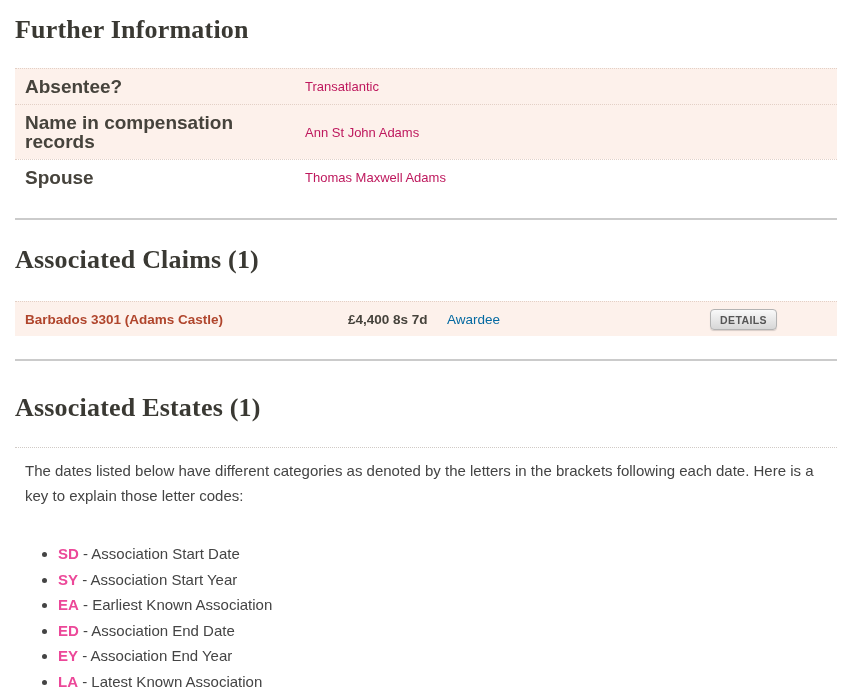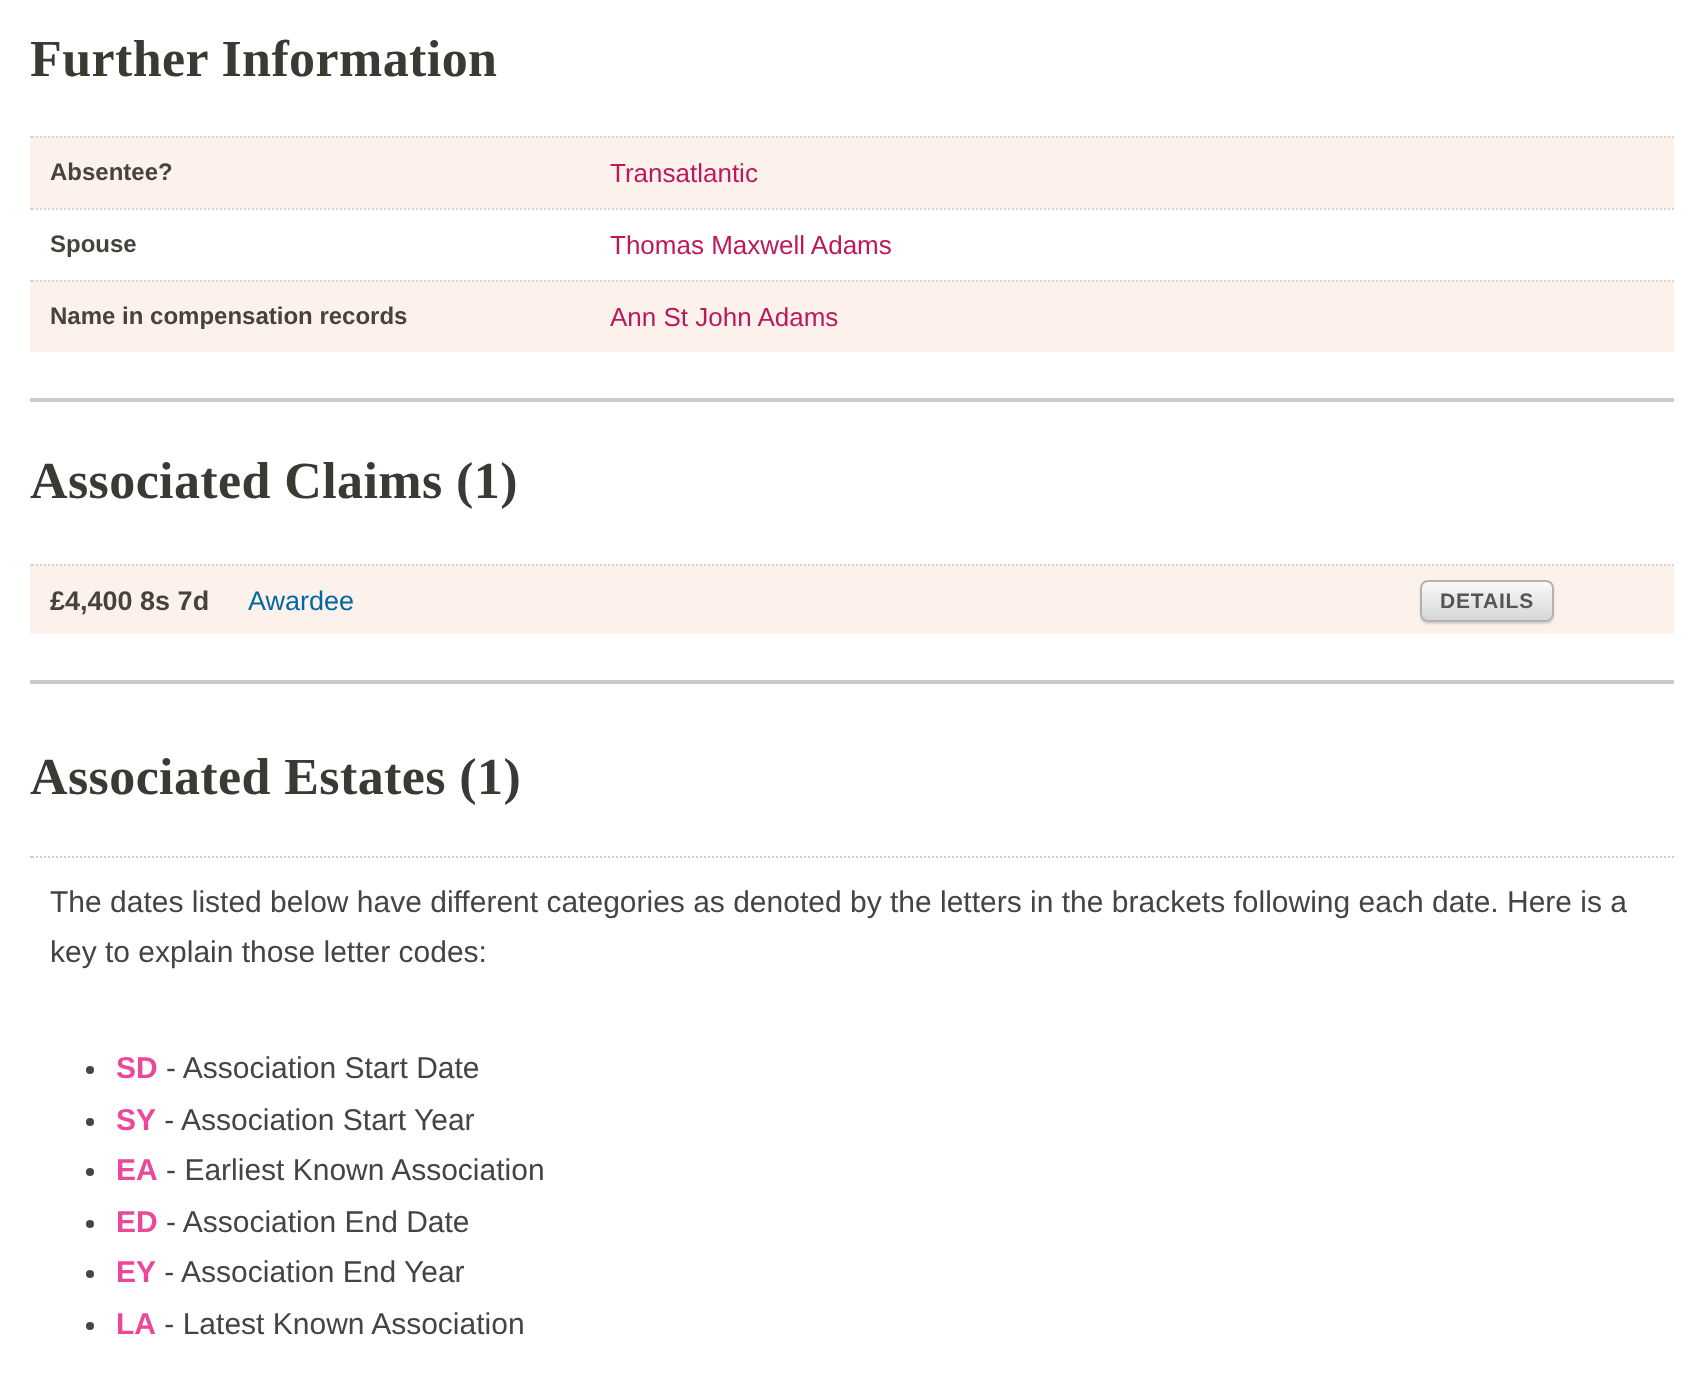--- a/index.html
+++ b/index.html
@@ -29,21 +29,21 @@
   .info-row {
     display: flex;
     align-items: center;
     min-height: 36px;
     padding: 8px 0 8px 10px;
     border-top: 1px dotted #e3d0c6;
   }
   .info-row.alt { background: #fdf1eb; }
   .info-label {
     flex: 0 0 280px;
-    font-size: 12px;
+    font-size: 19px;
     font-weight: bold;
     color: #46433c;
     line-height: 19px;
   }
   .info-value {
     font-size: 13px;
     color: #be185d;
     line-height: 17px;
   }
 
@@ -132,35 +132,36 @@
 
 <div class="page">
 
   <h2 class="section-heading heading-1">Further Information</h2>
 
   <div class="info-table">
     <div class="info-row alt">
       <div class="info-label">Absentee?</div>
       <div class="info-value">Transatlantic</div>
     </div>
+    <div class="info-row alt">
+      <div class="info-label">Name in compensation records</div>
+      <div class="info-value">Ann St John Adams</div>
+    </div>
     <div class="info-row">
       <div class="info-label">Spouse</div>
       <div class="info-value">Thomas Maxwell Adams</div>
-    </div>
-    <div class="info-row alt">
-      <div class="info-label">Name in compensation records</div>
-      <div class="info-value">Ann St John Adams</div>
     </div>
   </div>
 
   <hr class="divider">
 
   <h2 class="section-heading heading-2">Associated Claims (1)</h2>
 
   <div class="claim-row">
+    <a class="claim-link" href="#">Barbados 3301 (Adams Castle)</a>
     <span class="claim-amount">£4,400 8s 7d</span>
     <span class="claim-role">Awardee</span>
     <button class="details-button">DETAILS</button>
   </div>
 
   <hr class="divider">
 
   <h2 class="section-heading heading-3">Associated Estates (1)</h2>
 
   <hr class="dotted-divider">

